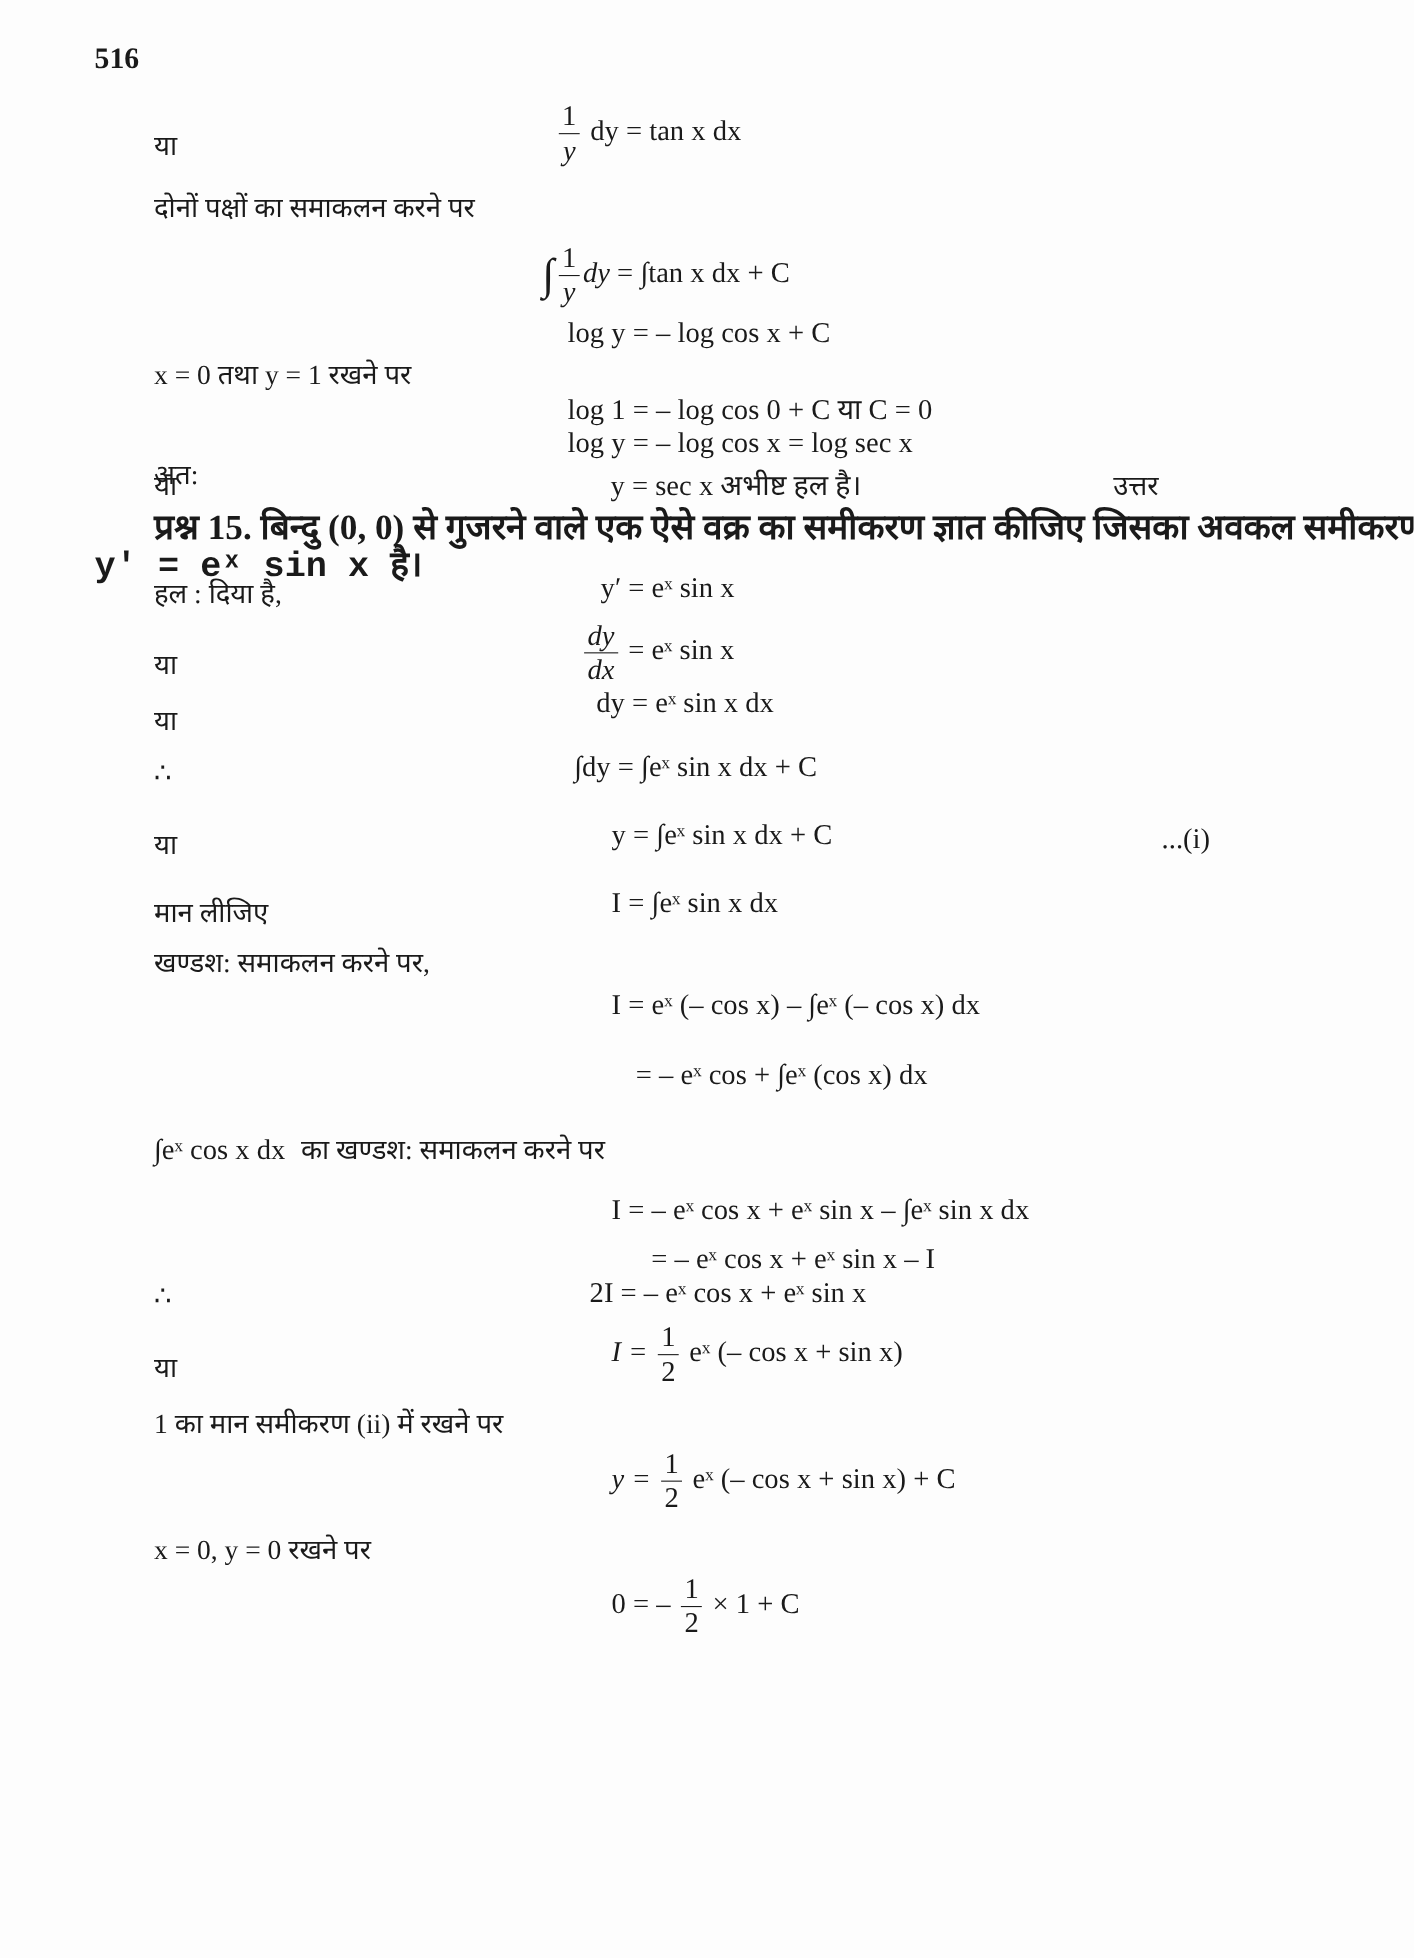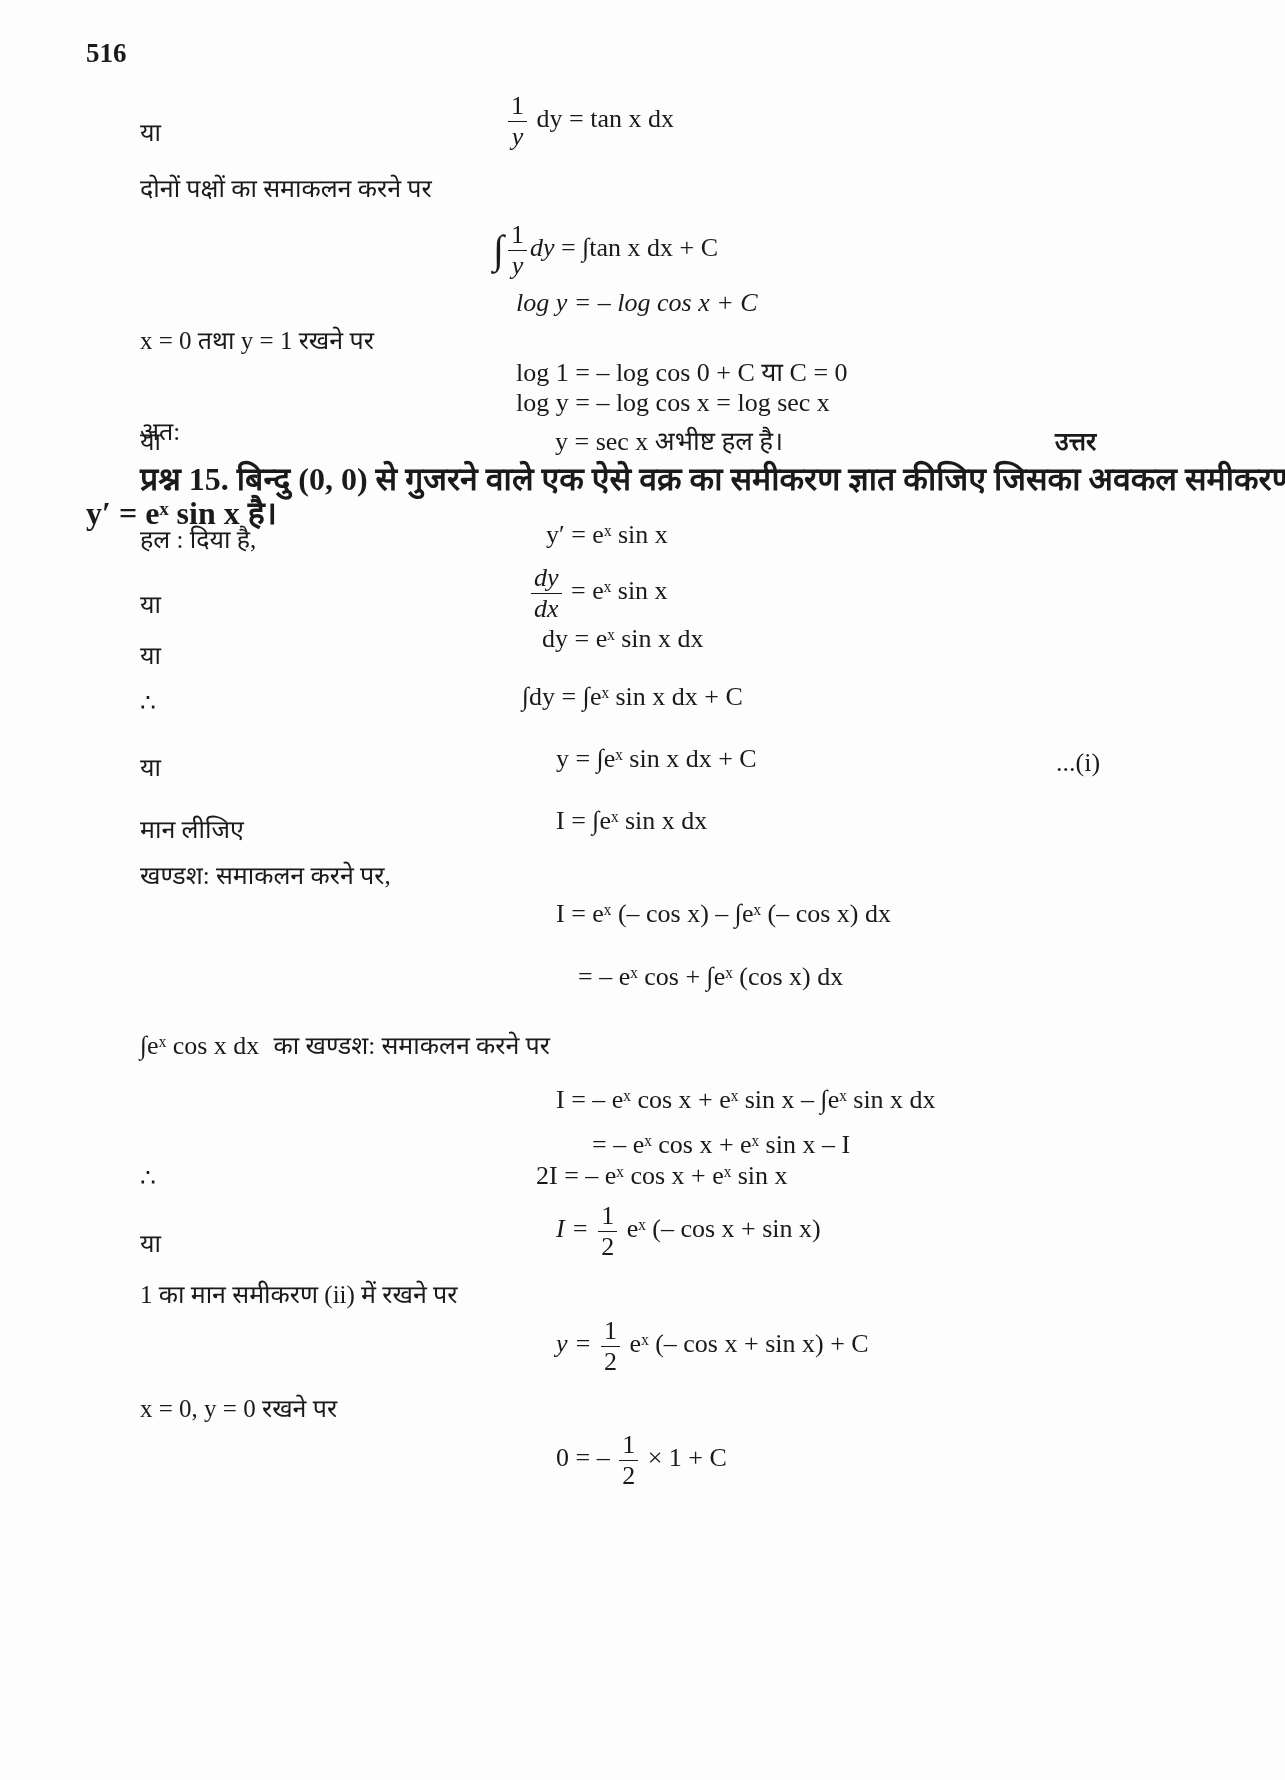--- a/index.html
+++ b/index.html
@@ -33,34 +33,34 @@
 <div class="abs hi" style="left:140px;top:170px;">दोनों पक्षों का समाकलन करने पर</div>
 
 <div class="abs m" style="left:493px;top:222px;">
   <span class="int">∫</span><span class="frac">
       <span class="num">1</span>
       <span class="den">y</span>
     </span><i>dy</i>
   <span style="">= ∫tan x dx + C</span>
 </div>
 
-<div class="abs m" style="left:516px;top:288px;font-style:italic;">log y = – log cos x + C</div>
+<div class="abs m" style="left:516px;top:288px;">log y = – log cos x + C</div>
 
 <div class="abs hi" style="left:140px;top:322px;">x = 0 तथा y = 1 रखने पर</div>
 <div class="abs m" style="left:516px;top:353px;">log 1 = – log cos 0 + C   या  C = 0</div>
 
 <div class="abs hi" style="left:140px;top:389px;margin-top:24px;">अत:</div>
 <div class="abs m" style="left:516px;top:388px;">log y = – log cos x = log sec x</div>
 
 <div class="abs hi" style="left:140px;top:423px;">या</div>
 <div class="abs m" style="left:555px;top:422px;">y = sec x अभीष्ट हल है।</div>
-<div class="abs hi" style="left:1055px;top:423px;font-weight:bold;">उत्तर</div>
+<div class="abs hi" style="left:1012px;top:423px;font-weight:normal;">उत्तर</div>
 
 <div class="abs q" style="left:140px;top:456px;">प्रश्न 15. बिन्दु (0, 0) से गुजरने वाले एक ऐसे वक्र का समीकरण ज्ञात कीजिए जिसका अवकल समीकरण</div>
-<div class="abs q" style="left:86px;top:490px;">y′ = eˣ sin x है।</div>
+<div class="abs q" style="left:86px;top:490px;font-family:Liberation Mono, monospace;">y′ = eˣ sin x है।</div>
 
 <div class="abs hi" style="left:140px;top:521px;">हल : दिया है,</div>
 <div class="abs m" style="left:546px;top:520px;">y′ = eˣ sin x</div>
 
 <div class="abs hi" style="left:140px;top:586px;">या</div>
 <div class="abs m" style="left:528px;top:565px;">
   <span class="frac">
       <span class="num" style="font-style:italic;">dy</span>
       <span class="den">dx</span>
     </span>

